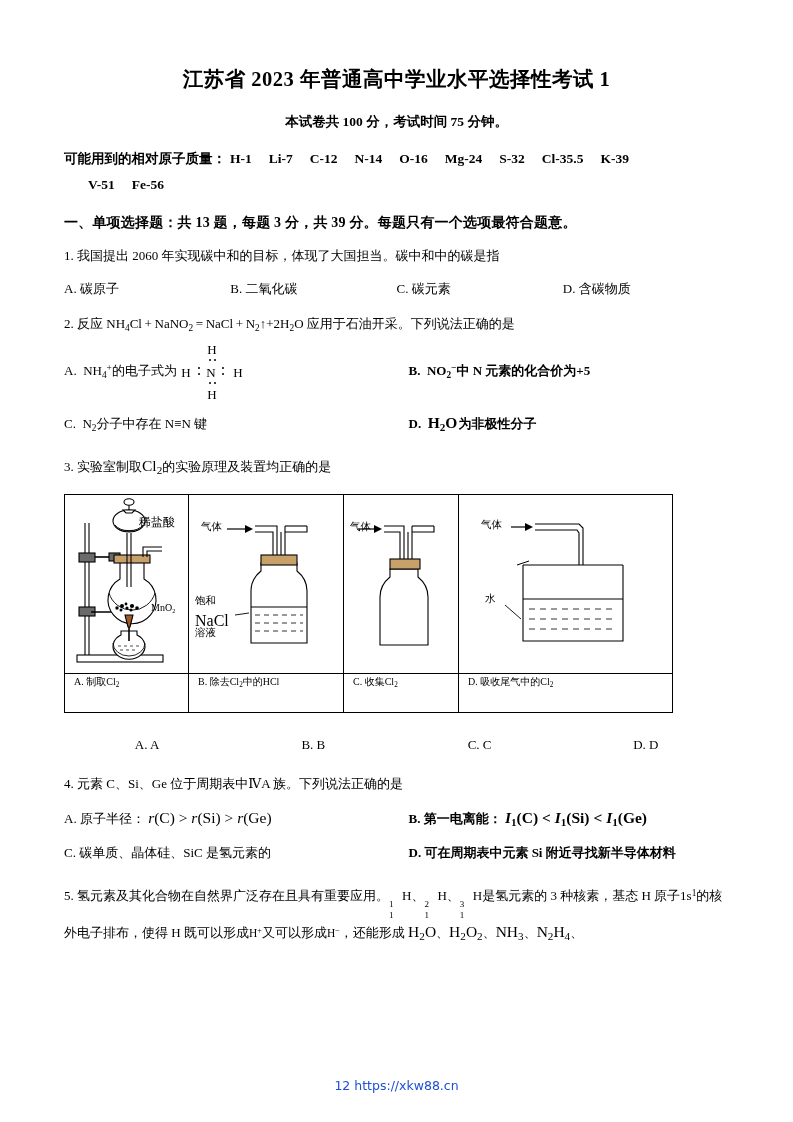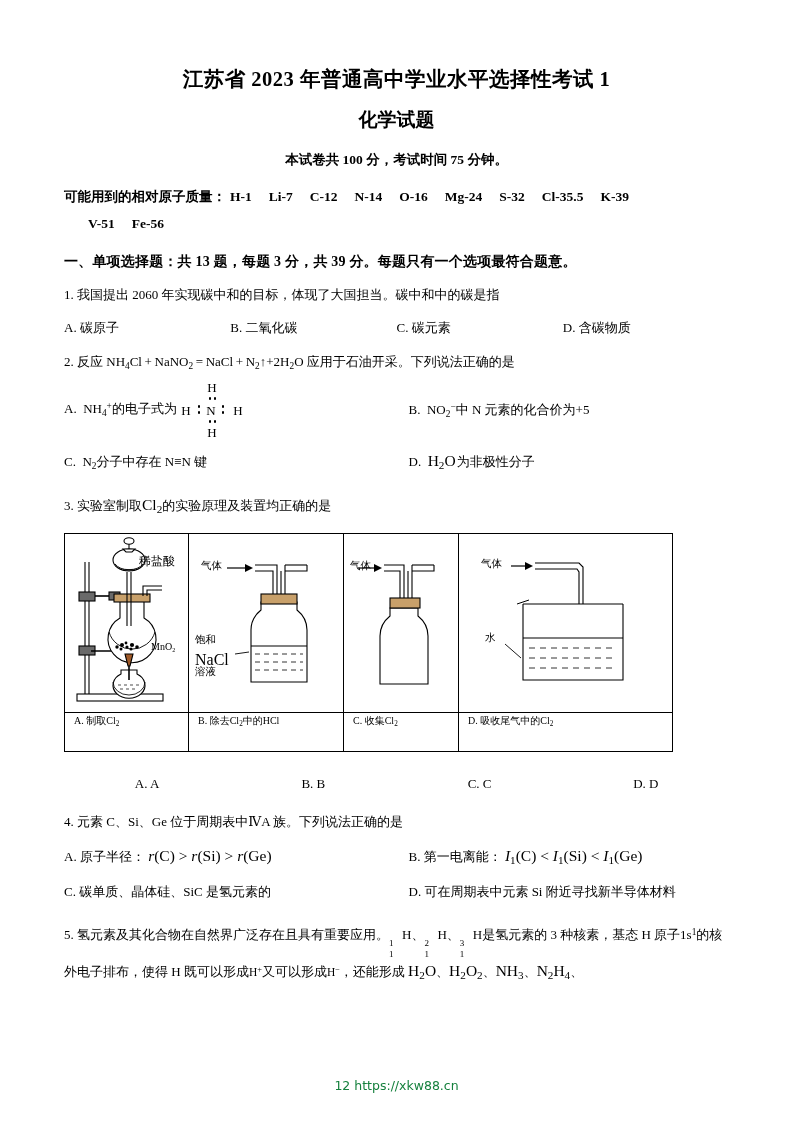--- a/index.html
+++ b/index.html
@@ -67,21 +67,21 @@
   
   .q { font-size: 13px; line-height: 1.55; padding-top: 14px; }
   .q-stem { font-size: 13px; }
   .opts {
     display: flex;
     padding-top: 13px;
     font-size: 13px;
   }
   .opts .opt { flex: 0 0 25%; }
   .opts.half .opt { flex: 0 0 50%; }
-  .opts.half .opt:nth-child(2) { padding-left: 12px; }
+  .opts.half .opt:nth-child(2) { padding-left: 12px; font-weight: bold; }
 
   sub { font-size: .72em; vertical-align: -0.28em; }
   sup { font-size: .72em; vertical-align: 0.45em; }
   .mi { font-style: italic; font-family: "Liberation Serif", serif; }
   .big { font-size: 15.5px; }
 
   
   .lewis {
     display: inline-block;
     vertical-align: middle;
@@ -131,31 +131,30 @@
   .answers-row .a { flex: 0 0 25%; text-align: center; }
 
   
   .footer {
     position: absolute;
     left: 0; right: 0;
     top: 1078px;
     text-align: center;
     font-family: "DejaVu Sans", sans-serif;
     font-size: 12.5px;
-    color: #15803d;
+    color: #1d4ed8;
   }
   .q5 { padding-top: 16px; font-size: 13px; line-height: 2.55; }
 </style>
 </head>
 <body>
 
 <div class="page">
 
   <div class="doc-title">江苏省 2023 年普通高中学业水平选择性考试 1</div>
-  <div class="doc-subtitle">化学试题</div>
   <div class="exam-meta">本试卷共 100 分，考试时间 75 分钟。</div>
 
   <div class="atomic-line">
     <span class="lbl">可能用到的相对原子质量：</span><span class="am">H-1</span><span class="am">Li-7</span><span class="am">C-12</span><span class="am">N-14</span><span class="am">O-16</span><span class="am">Mg-24</span><span class="am">S-32</span><span class="am">Cl-35.5</span><span class="am">K-39</span>
   </div>
   <div class="atomic-line2">
     <span class="am">V-51</span><span class="am">Fe-56</span>
   </div>
 
   <div class="section-head">一、单项选择题：共 13 题，每题 3 分，共 39 分。每题只有一个选项最符合题意。</div>

